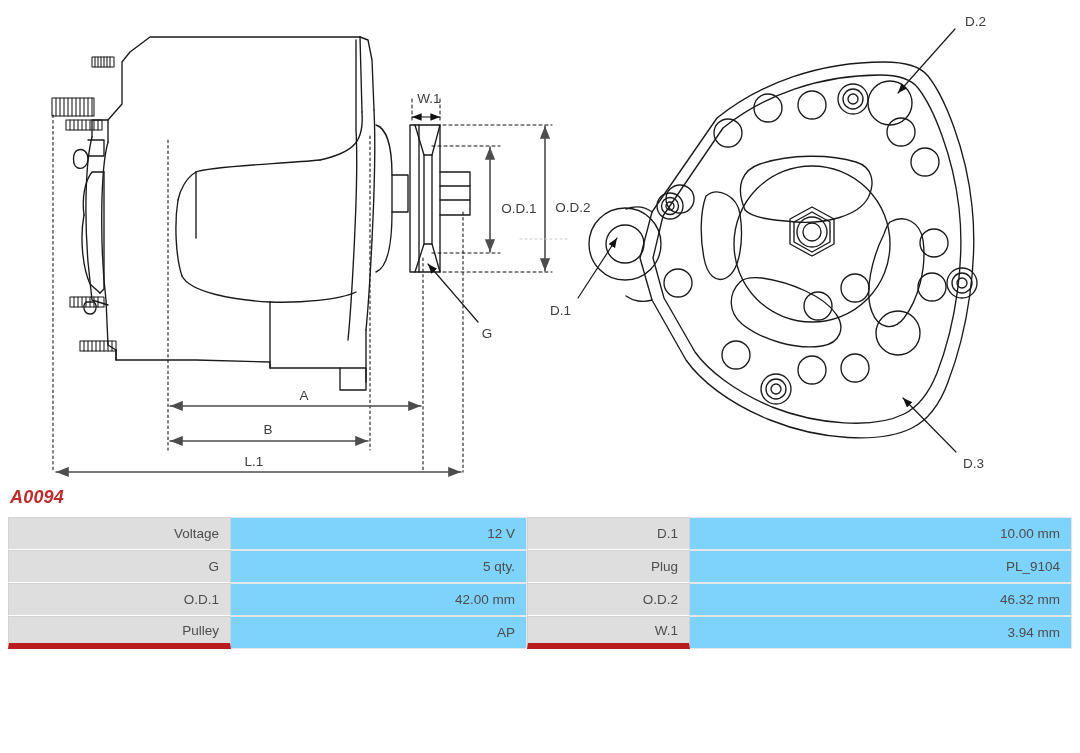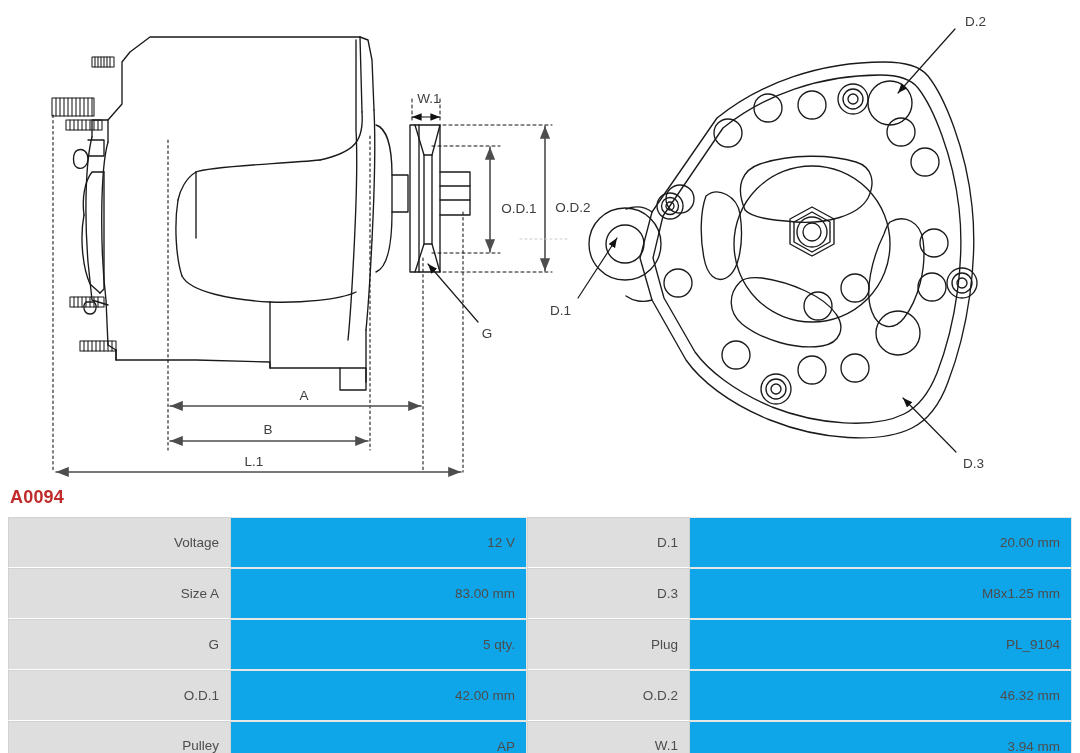--- a/index.html
+++ b/index.html
@@ -40,53 +40,54 @@
   
   #part-title {
     position: absolute;
     left: 10px;
     top: 486px;
     font-size: 18px;
     font-weight: bold;
     color: #c02b2b;
     letter-spacing: 0.2px;
     line-height: 22px;
+    font-style: italic;
   }
 
   
   #spec-table {
     position: absolute;
     left: 8px;
     top: 517px;
     width: 1064px;
     border-collapse: separate;
     border-spacing: 0;
     table-layout: fixed;
   }
   #spec-table td {
-    height: 51px;
+    height: 33px;
     font-size: 13.5px;
     color: #4d4d4d;
     padding: 0 11px;
     vertical-align: middle;
     box-sizing: border-box;
   }
   #spec-table td.label {
     background: #dedede;
     text-align: right;
     border: 1px solid #d2d2d2;
     border-bottom: 1px solid #ffffff;
   }
   #spec-table td.value {
-    background: #0ea5e9;
+    background: #7dd3fc;
     text-align: right;
     border: 1px solid #e6e6e6;
     border-left: none;
   }
-  #spec-table tr:last-child td.label { border-bottom: 4px solid #b91c1c; }
+  #spec-table tr:last-child td.label { border-bottom: 6px solid #b91c1c; }
   .col-l1 { width: 223px; }
   .col-v1 { width: 296px; }
   .col-l2 { width: 163px; }
   .col-v2 { width: 382px; }
 </style>
 </head>
 <body>
 
 <div id="page">
 
@@ -318,27 +319,21 @@
       <col class="col-l1">
         <col class="col-v1">
         <col class="col-l2">
         <col class="col-v2">
     </colgroup>
     <tbody>
       <tr>
         <td class="label">Voltage</td>
         <td class="value">12 V</td>
         <td class="label">D.1</td>
-        <td class="value">20.00 mm</td>
-      </tr>
-      <tr>
-        <td class="label">Size A</td>
-        <td class="value">83.00 mm</td>
-        <td class="label">D.3</td>
-        <td class="value">M8x1.25 mm</td>
+        <td class="value">10.00 mm</td>
       </tr>
       <tr>
         <td class="label">G</td>
         <td class="value">5 qty.</td>
         <td class="label">Plug</td>
         <td class="value">PL_9104</td>
       </tr>
       <tr>
         <td class="label">O.D.1</td>
         <td class="value">42.00 mm</td>

